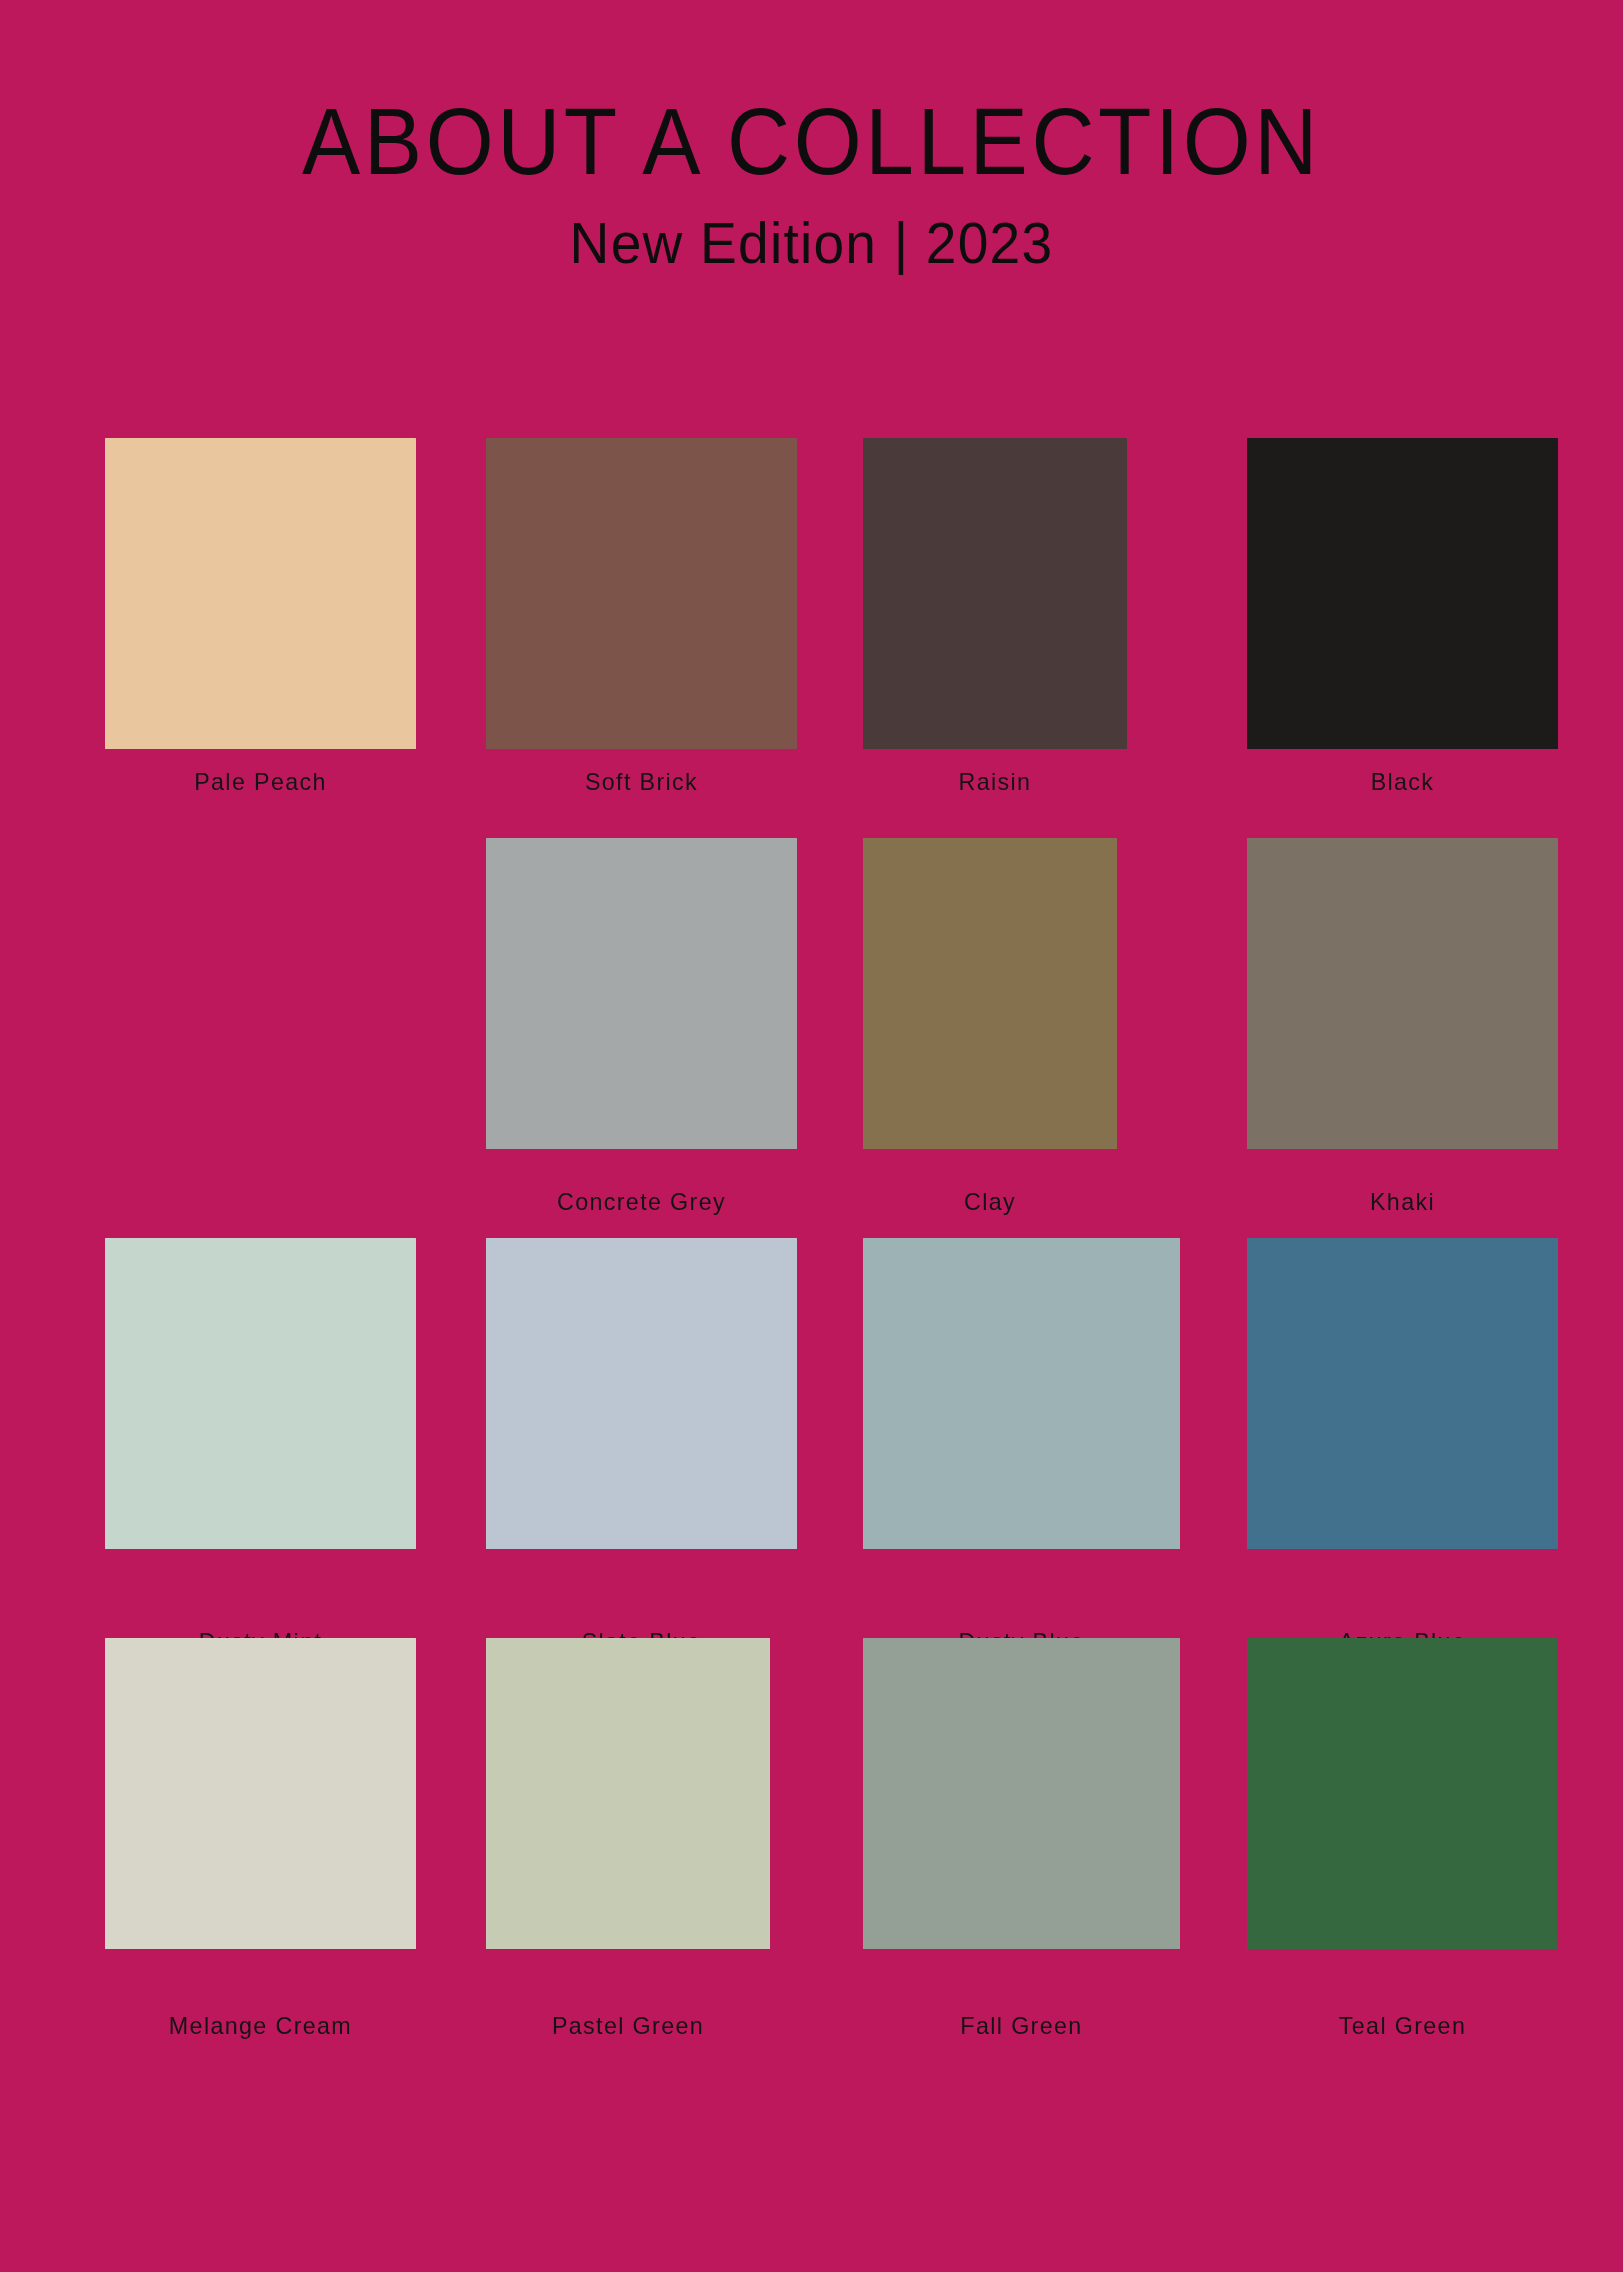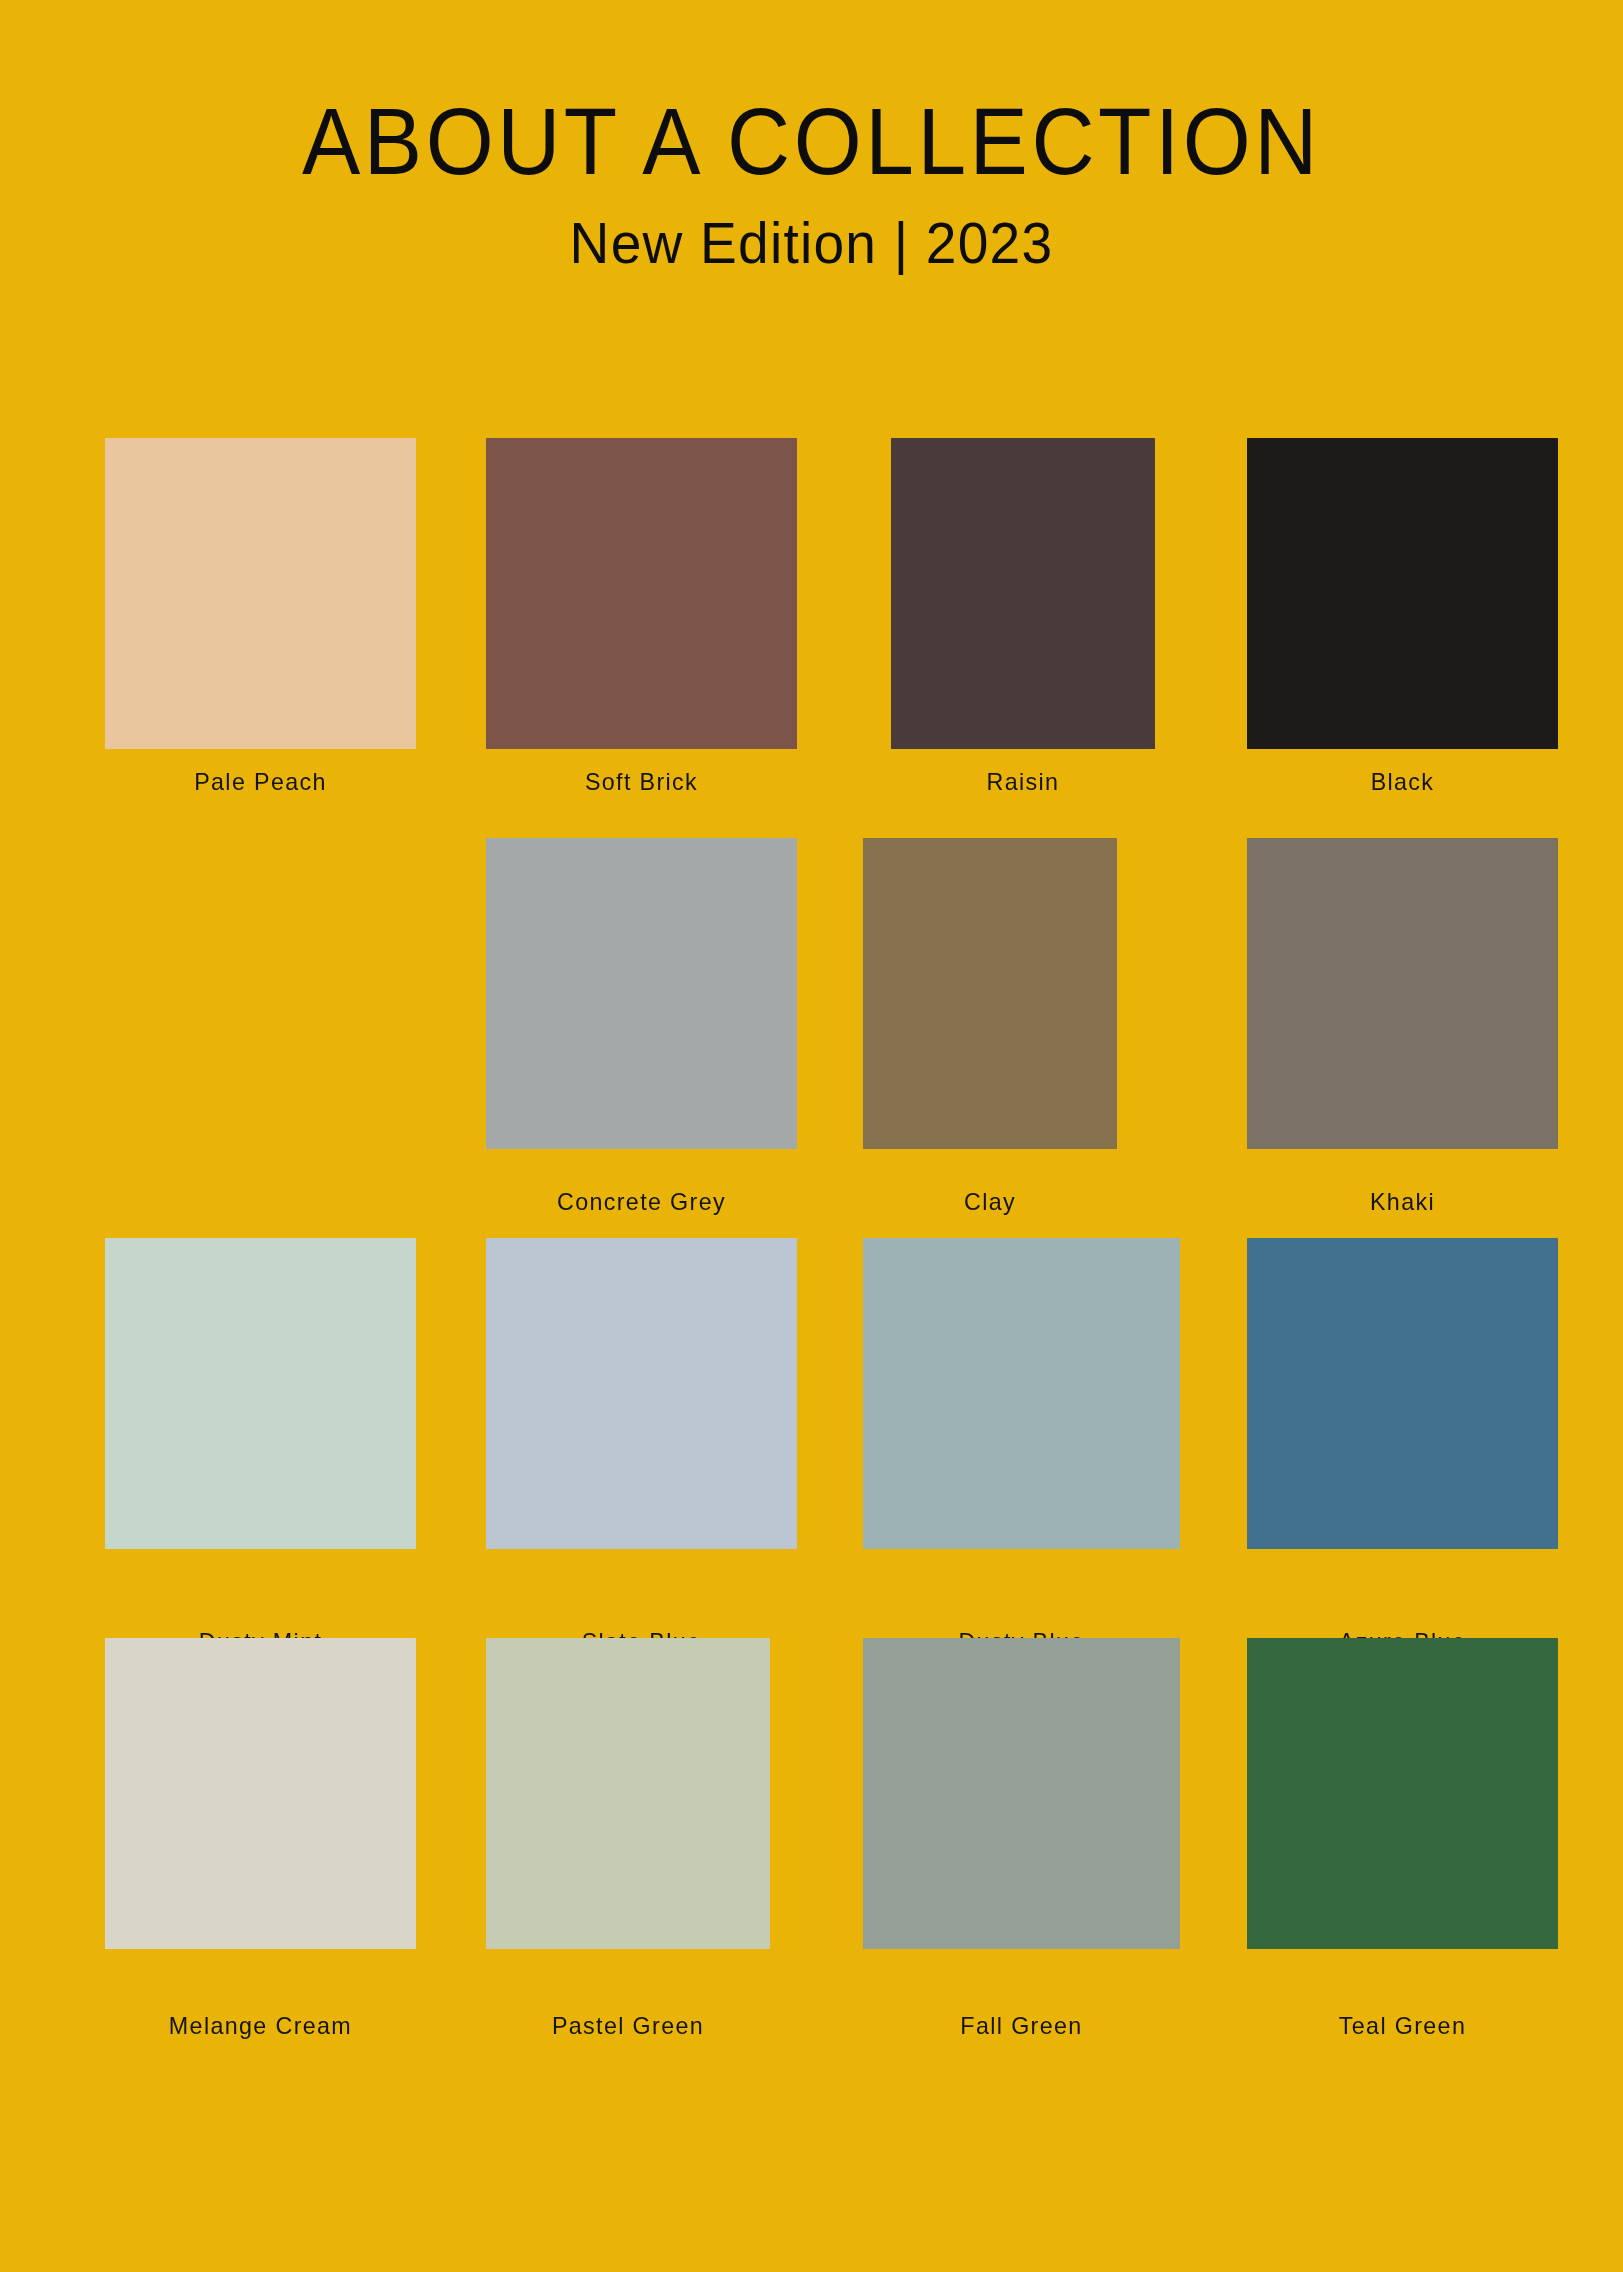--- a/index.html
+++ b/index.html
@@ -12,21 +12,21 @@
     height: 2273px;
     font-family: "Liberation Sans", sans-serif;
     color: #1a1a1a;
     overflow: hidden;
     position: relative;
   }
 
   .poster {
     position: absolute;
     inset: 0;
-    background: #eab308;
+    background: #be185d;
   }
 
   
   .header {
     position: absolute;
     top: 95px;
     left: 0;
     width: 1623px;
     text-align: center;
   }
@@ -105,21 +105,21 @@
 
     <div class="swatch-row row-0">
         <div class="swatch-cell" style="left: 98px; width: 311px;">
           <div class="swatch-chip" style="height: 311px; background: rgb(233, 198, 157);"></div>
           <div class="swatch-label" style="margin-top: 19px;">Pale Peach</div>
         </div>
         <div class="swatch-cell" style="left: 479px; width: 311px;">
           <div class="swatch-chip" style="height: 311px; background: rgb(124, 84, 73);"></div>
           <div class="swatch-label" style="margin-top: 19px;">Soft Brick</div>
         </div>
-        <div class="swatch-cell" style="left: 884px; width: 264px;">
+        <div class="swatch-cell" style="left: 856px; width: 264px;">
           <div class="swatch-chip" style="height: 311px; background: rgb(74, 58, 58);"></div>
           <div class="swatch-label" style="margin-top: 19px;">Raisin</div>
         </div>
         <div class="swatch-cell" style="left: 1240px; width: 311px;">
           <div class="swatch-chip" style="height: 311px; background: rgb(28, 27, 26);"></div>
           <div class="swatch-label" style="margin-top: 19px;">Black</div>
         </div>
       </div>
     <div class="swatch-row row-1">
         <div class="swatch-cell" style="left: 479px; width: 311px;">

